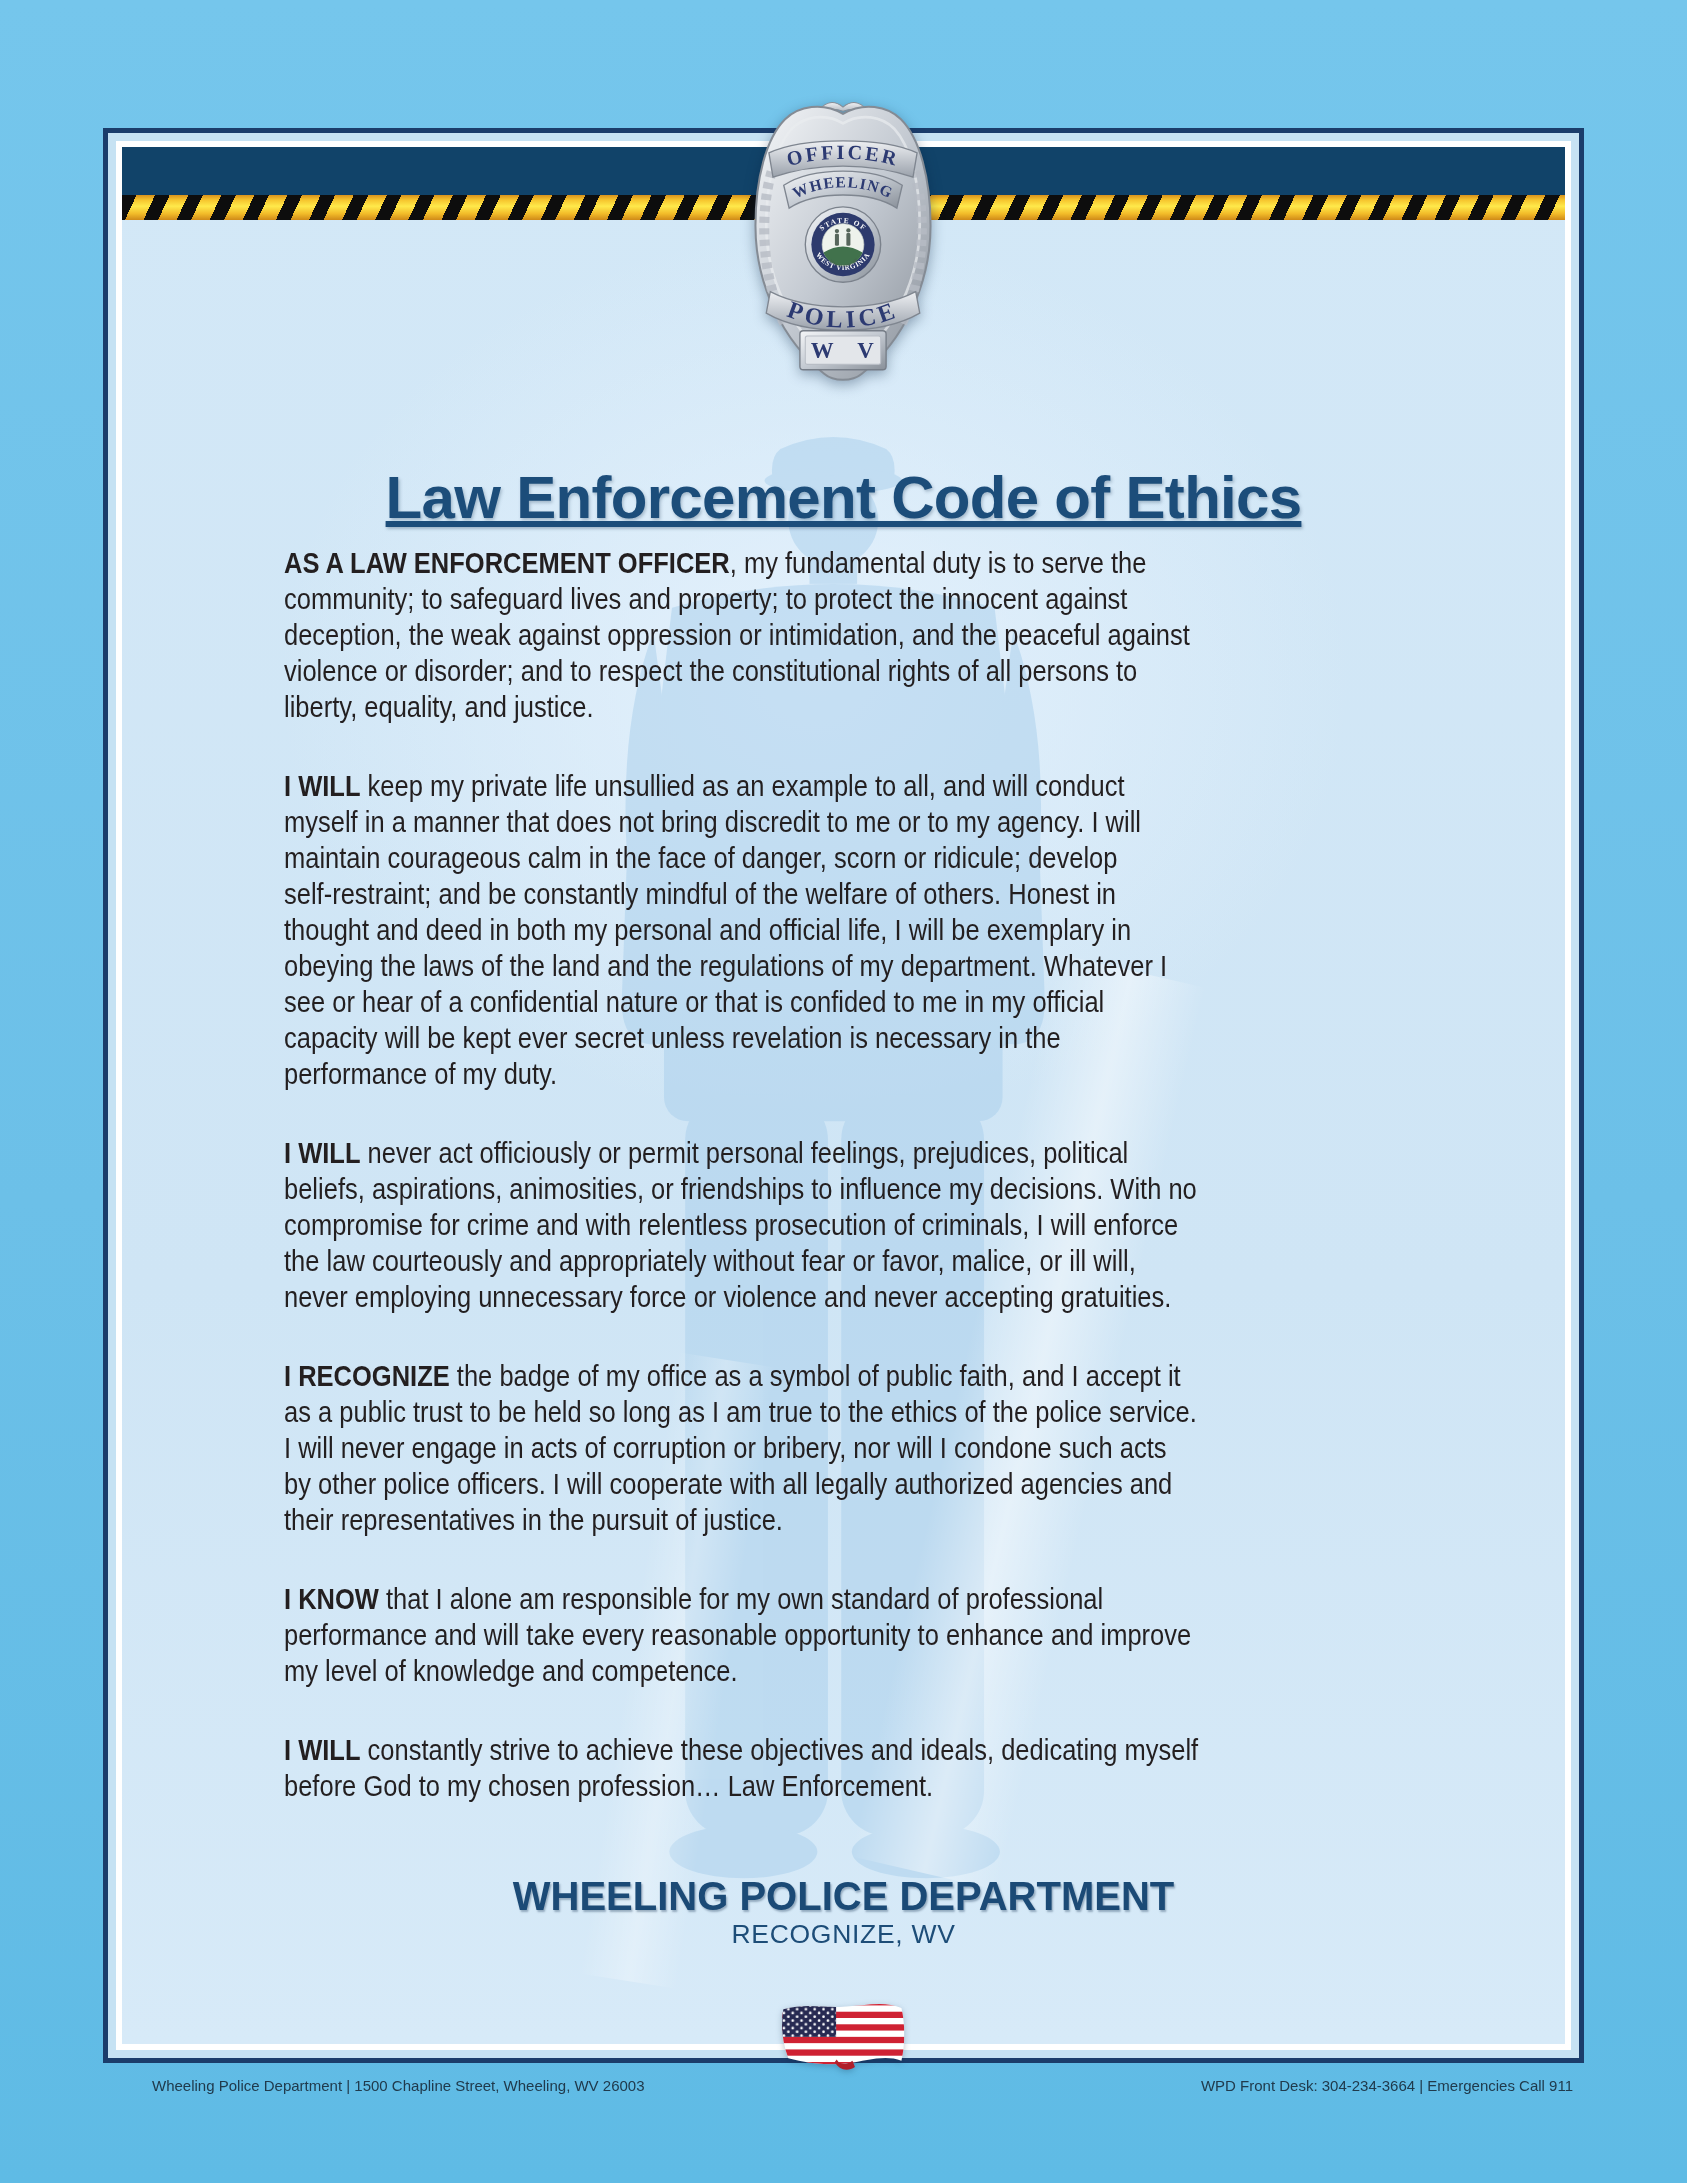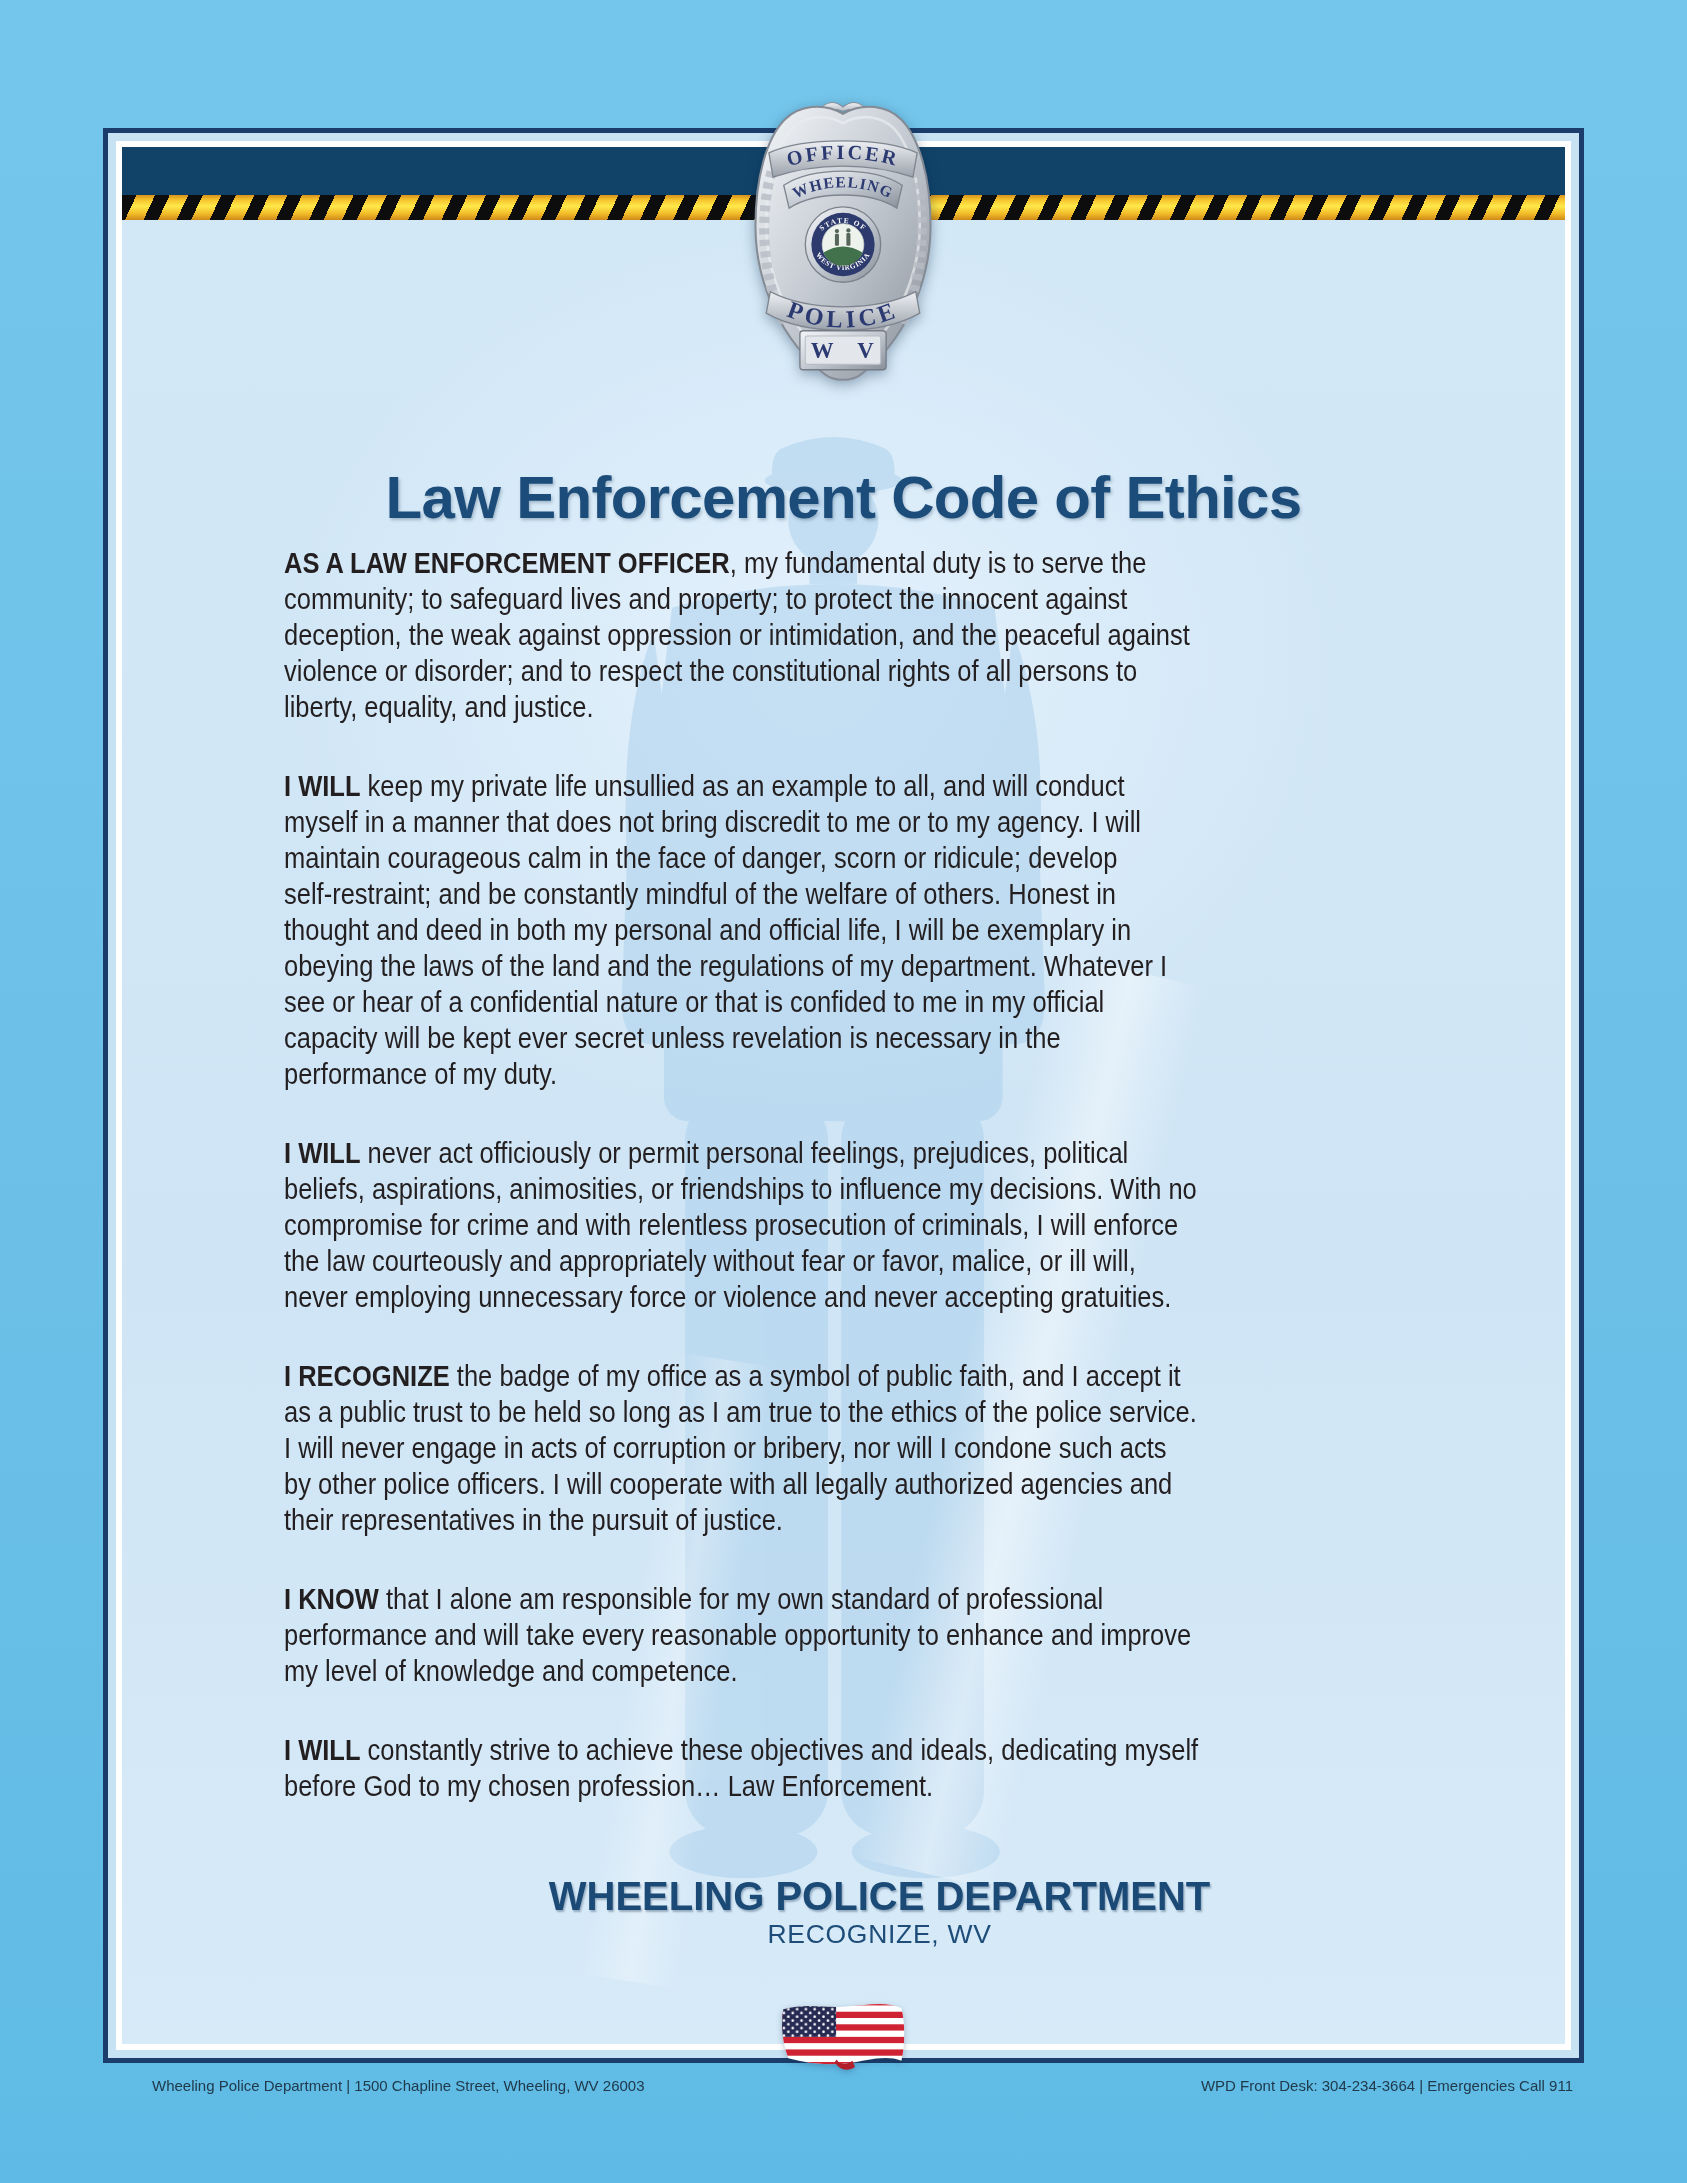--- a/index.html
+++ b/index.html
@@ -18,28 +18,28 @@
          background:repeating-linear-gradient(115deg,#0d0d0d 0 13.2px,transparent 13.2px 30px),
                     linear-gradient(180deg,#d8921c 0%,#f6c52e 20%,#ffe94a 45%,#f2bb29 75%,#cf8a18 100%);}
   
   .watermark{position:absolute;left:460px;top:286px;width:529px;height:1522px;}
   .streak{position:absolute;background:linear-gradient(90deg,rgba(255,255,255,0),rgba(255,255,255,.45),rgba(255,255,255,0));}
   .streak.s1{left:830px;top:812px;width:152px;height:926px;transform:rotate(13deg);}
   .streak.s2{left:506px;top:1209px;width:99px;height:629px;transform:rotate(9deg);opacity:.65;}
   
   .title{position:absolute;left:0;top:281px;width:100%;text-align:center;
          font-size:60px;line-height:60px;font-weight:700;letter-spacing:-0.7px;color:#1c4d7a;
-         text-shadow:1.3px 2px 3.3px rgba(30,60,90,.3);}
+         text-shadow:1.3px 2px 3.3px rgba(30,60,90,.3);text-decoration:underline;}
   .body-text{position:absolute;left:162px;top:398px;width:1323px;
          transform:scaleX(.85);transform-origin:0 0;
          font-size:30px;line-height:36px;color:#231f20;}
   .para{margin:0 0 43px 0;}
   .para b{font-weight:700;}
   .para .rest{white-space:pre-line;}
-  .dept{position:absolute;left:0;top:1729px;width:100%;text-align:center;margin-left:36px;}
+  .dept{position:absolute;left:0;top:1729px;width:100%;text-align:center;}
   .dept-name{font-size:40px;line-height:41px;font-weight:700;color:#1b4a76;
          text-shadow:1.3px 2px 2px rgba(25,55,85,.35);}
   .dept-loc{font-size:26.5px;line-height:28px;margin-top:2.6px;letter-spacing:0.7px;color:#1d4d78;}
   
   .badge{position:absolute;left:742px;top:91px;width:202px;height:303px;z-index:6;
          filter:drop-shadow(0 4px 6.6px rgba(0,30,60,.35));}
   .flag{position:absolute;left:777px;top:1999px;width:132px;height:82px;z-index:6;
          filter:drop-shadow(0 2px 3.3px rgba(0,30,60,.25));}
   
   .footer-left,.footer-right{position:absolute;top:2077px;font-size:15px;line-height:17px;color:#203a4c;}

